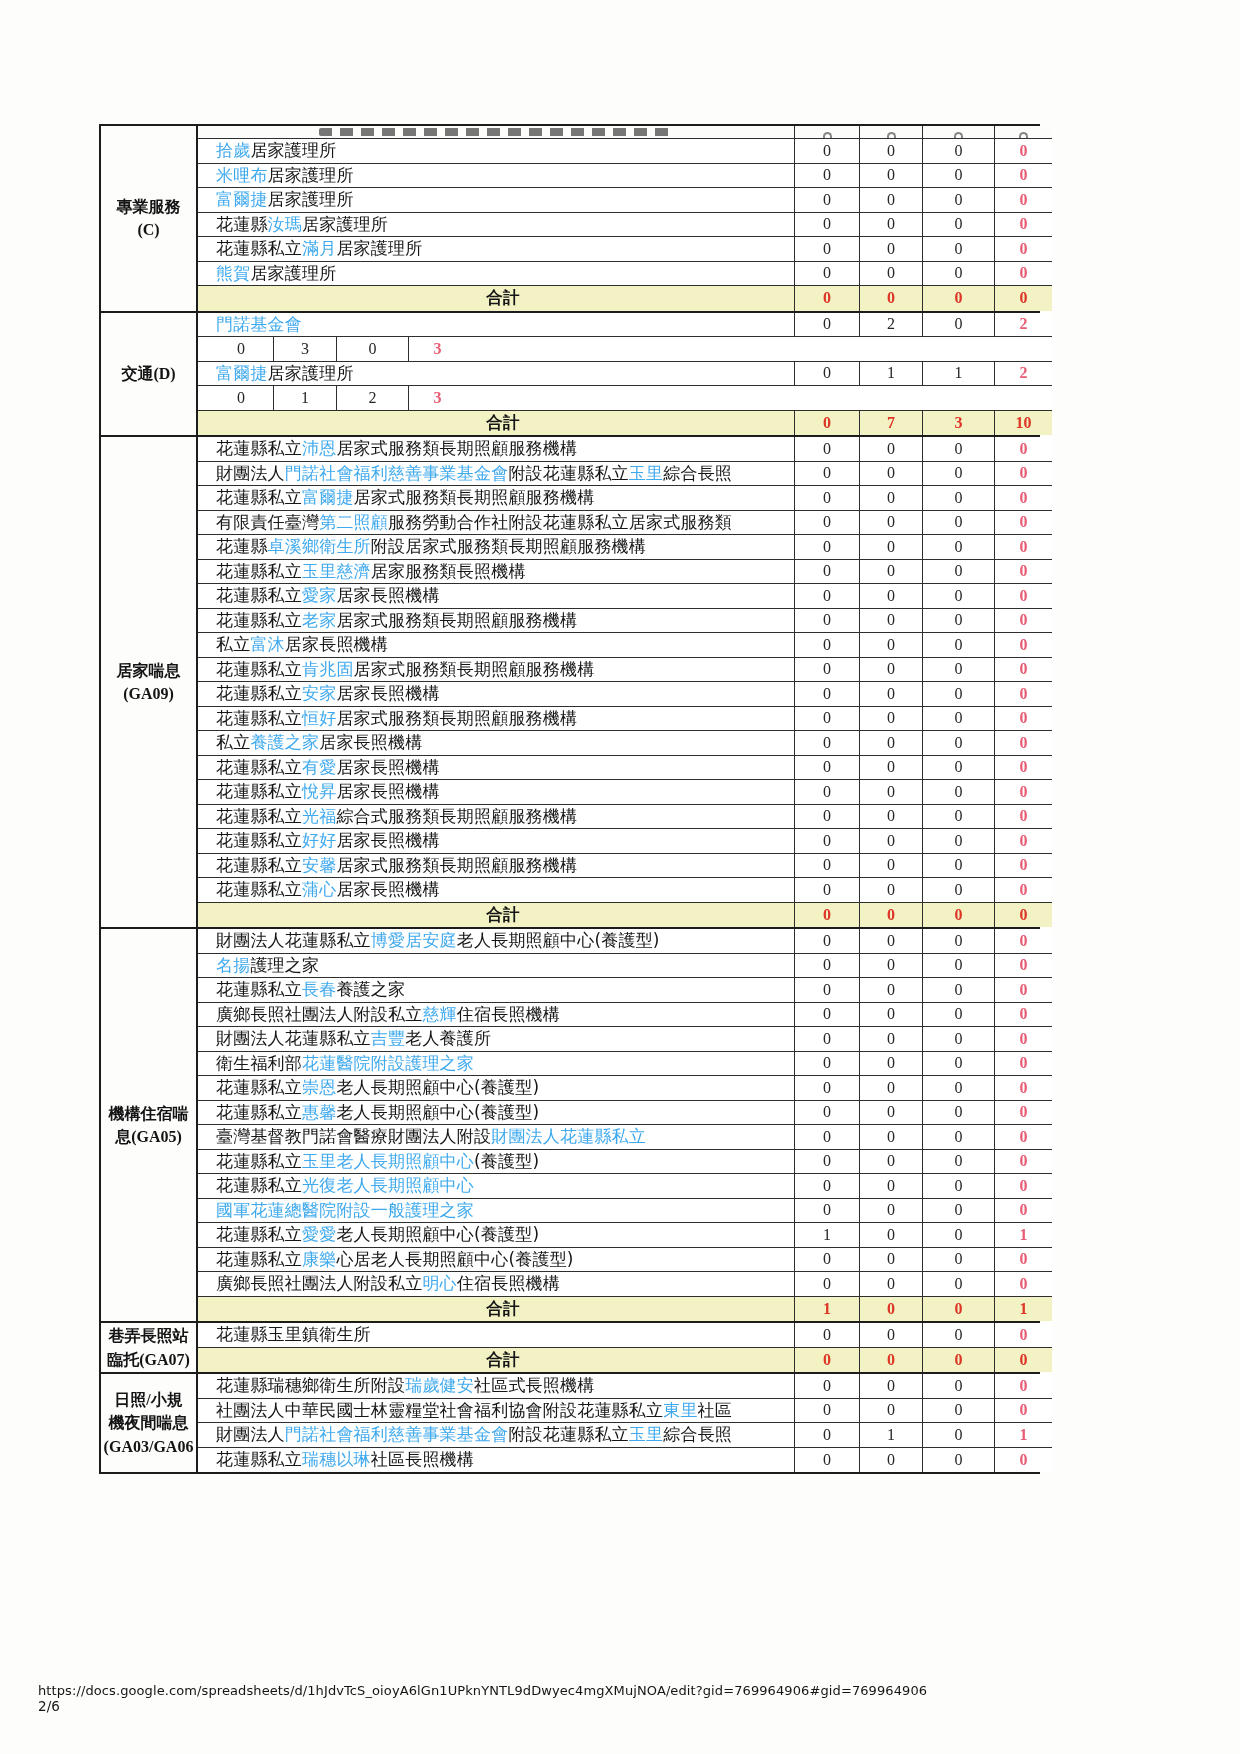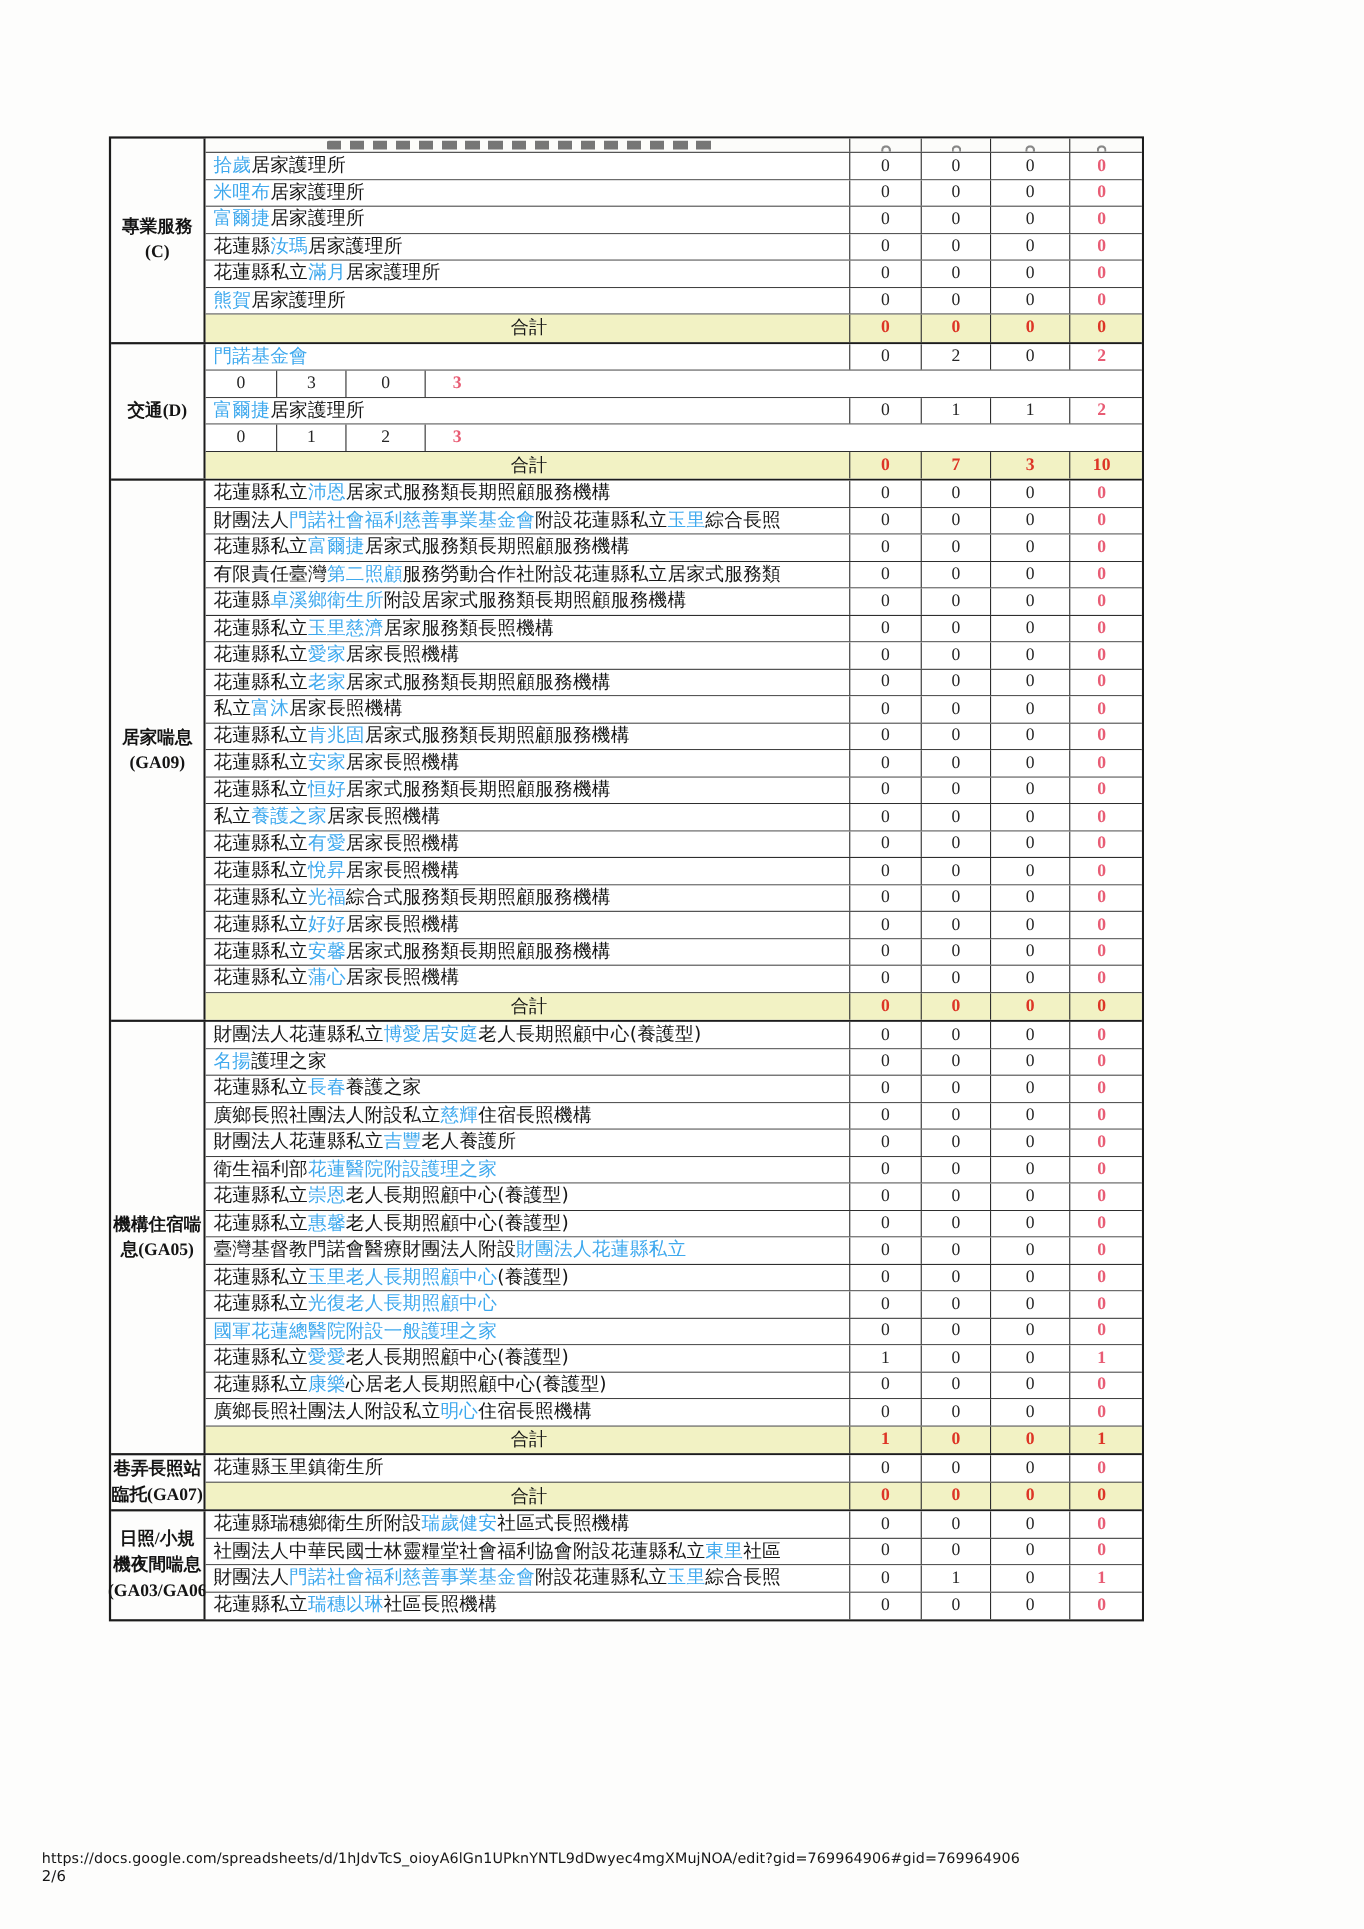--- a/index.html
+++ b/index.html
@@ -12,28 +12,28 @@
     overflow: hidden;
     margin: 0 auto;
   }
   .care-table {
     position: absolute; left: 99px; top: 124px; width: 941px;
     border: 2px solid #1c1c1c;
   }
   .section { display: flex; border-bottom: 2px solid #1c1c1c; }
   .section:last-child { border-bottom: none; }
   .cat {
-    width: 86px; border-right: 2px solid #1c1c1c;
+    width: 97px; border-right: 2px solid #1c1c1c;
     display: flex; flex-direction: column; align-items: center; justify-content: center;
     font-family: "Liberation Serif", "DejaVu Serif", serif;
     font-weight: bold; font-size: 16px; line-height: 1.45;
     color: #141414; text-align: center; flex-shrink: 0;
   }
   .rows { flex: 1; display: flex; flex-direction: column; }
-  .row { display: flex; height: 24.5px; border-bottom: 1px solid #2e2e2e; background: #fff; }
+  .row { display: flex; height: 24.5px; border-bottom: 1px solid #2e2e2e; background: #fff; padding-left: 11px; }
   .row:last-child { border-bottom: none; }
   .row.clipped { height: 13px; background: #fcfcfa; }
   .name {
     width: 586px; border-right: 1px solid #2e2e2e;
     display: flex; align-items: center;
     padding: 0 4px 0 7px;
     font-size: 17px; line-height: 1; letter-spacing: 0.2px;
     white-space: nowrap; overflow: hidden;
     color: #161616;
   }
@@ -43,21 +43,21 @@
     border-right: 1px solid #2e2e2e;
     display: flex; align-items: center; justify-content: center;
     font-family: "Liberation Serif", "DejaVu Serif", serif;
     font-size: 16px; color: #262626;
   }
   .v.c0 { width: 65px; }
   .v.c1 { width: 63px; }
   .v.c2 { width: 72px; }
   .v.c3 { width: 57px; border-right: none; color: #e85c74; font-weight: 600; }
   .row.total { background: #f2f2c4; }
-  .row.total .name { justify-content: center; font-family: "Liberation Serif", "DejaVu Serif", serif; font-weight: normal; font-size: 16.5px; }
+  .row.total .name { justify-content: center; font-family: "Liberation Serif", "DejaVu Serif", serif; font-weight: bold; font-size: 16.5px; }
   .row.total .v { color: #dd3526; font-weight: bold; }
   .smudge {
     height: 8px; width: 62%; margin-left: 18%;
     background: repeating-linear-gradient(90deg, #4a4a4a 0 13px, transparent 13px 21px);
     border-radius: 2px; opacity: .75; align-self: center;
   }
   .vmark { width: 9px; height: 6px; border: 2px solid #6a6a6a; border-bottom: none; border-radius: 5px 5px 0 0; margin-top: 5px; opacity:.8; }
   .footer {
     position: absolute; left: 38px; top: 1683px; width: 1170px;
     display: flex; justify-content: space-between; align-items: baseline;

